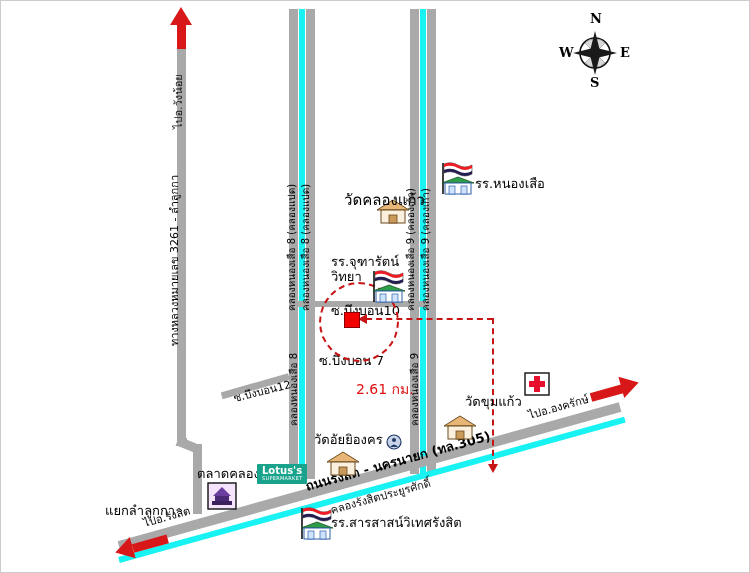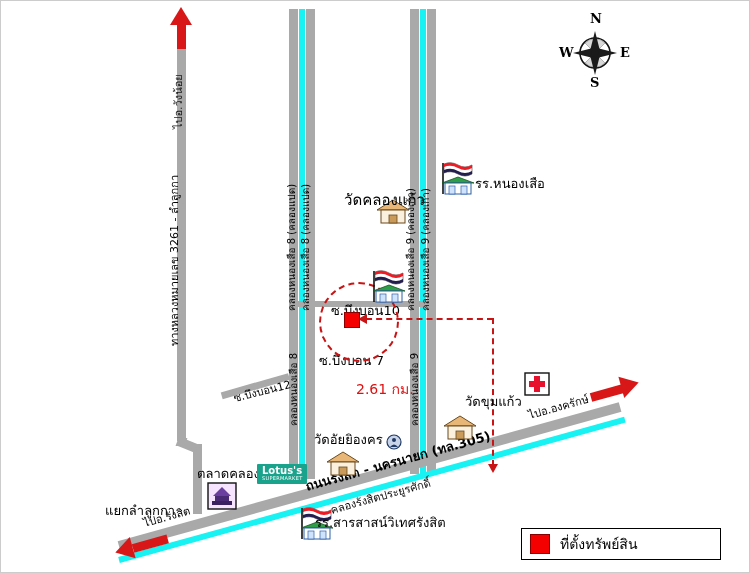--- a/index.html
+++ b/index.html
@@ -278,20 +278,21 @@
   <svg class="icon-school" style="left:369px; top:268px;" viewBox="0 0 38 34">
     <line x1="4" y1="2" x2="4" y2="33" stroke="#111" stroke-width="1.6"></line>
     <path d="M5,3 q7,-3 14,1 q7,4 14,0 l0,9 q-7,4 -14,0 q-7,-4 -14,-1 z" fill="#ffffff" stroke="#333" stroke-width="0.6"></path>
     <path d="M5,3 q7,-3 14,1 q7,4 14,0 l0,3 q-7,4 -14,0 q-7,-4 -14,-1 z" fill="#ed1c24"></path>
     <path d="M5,9 q7,-3 14,1 q7,4 14,0 l0,3 q-7,4 -14,0 q-7,-4 -14,-1 z" fill="#241d4f"></path>
     <polygon points="19,16 35,22 3,22" fill="#2e9e49" stroke="#14531f" stroke-width="0.8"></polygon>
     <rect x="6" y="22" width="26" height="11" fill="#ffffff" stroke="#2d5fa8" stroke-width="1"></rect>
     <rect x="10" y="25" width="6" height="8" fill="#cfe3ff" stroke="#2d5fa8" stroke-width="0.7"></rect>
     <rect x="22" y="25" width="6" height="8" fill="#cfe3ff" stroke="#2d5fa8" stroke-width="0.7"></rect>
   </svg>
+  <div class="lbl" style="left:330px; top:254px; font-size:13px; white-space:normal; width:70px; line-height:1.15;">รร.จุฑารัตน์วิทยา</div>
 
   <svg class="icon-hosp" style="left:523px; top:371px;" viewBox="0 0 26 24">
     <rect x="1" y="1" width="24" height="22" fill="#ffffff" stroke="#111" stroke-width="1.4"></rect>
     <polygon points="10,4 16,4 16,9 21,9 21,15 16,15 16,20 10,20 10,15 5,15 5,9 10,9" fill="#e8112d"></polygon>
   </svg>
 
   <svg class="icon-temple" style="left:442px; top:414px;" viewBox="0 0 34 26">
     <polygon points="17,1 33,11 1,11" fill="#e8b778" stroke="#6b4a1e" stroke-width="1"></polygon>
     <rect x="5" y="11" width="24" height="13" fill="#fbf0dd" stroke="#6b4a1e" stroke-width="1"></rect>
     <rect x="13" y="16" width="8" height="8" fill="#c99a5a" stroke="#6b4a1e" stroke-width="0.8"></rect>
@@ -326,21 +327,21 @@
   <svg class="icon-school" style="left:297px; top:505px;" viewBox="0 0 38 34">
     <line x1="4" y1="2" x2="4" y2="33" stroke="#111" stroke-width="1.6"></line>
     <path d="M5,3 q7,-3 14,1 q7,4 14,0 l0,9 q-7,4 -14,0 q-7,-4 -14,-1 z" fill="#ffffff" stroke="#333" stroke-width="0.6"></path>
     <path d="M5,3 q7,-3 14,1 q7,4 14,0 l0,3 q-7,4 -14,0 q-7,-4 -14,-1 z" fill="#ed1c24"></path>
     <path d="M5,9 q7,-3 14,1 q7,4 14,0 l0,3 q-7,4 -14,0 q-7,-4 -14,-1 z" fill="#241d4f"></path>
     <polygon points="19,16 35,22 3,22" fill="#2e9e49" stroke="#14531f" stroke-width="0.8"></polygon>
     <rect x="6" y="22" width="26" height="11" fill="#ffffff" stroke="#2d5fa8" stroke-width="1"></rect>
     <rect x="10" y="25" width="6" height="8" fill="#cfe3ff" stroke="#2d5fa8" stroke-width="0.7"></rect>
     <rect x="22" y="25" width="6" height="8" fill="#cfe3ff" stroke="#2d5fa8" stroke-width="0.7"></rect>
   </svg>
-  <div class="lbl" style="left:314px; top:515px; font-size:13px;">รร.สารสาสน์วิเทศรังสิต</div>
+  <div class="lbl" style="left:330px; top:515px; font-size:13px;">รร.สารสาสน์วิเทศรังสิต</div>
 
   <div id="compass">
     <svg width="92" height="82" viewBox="0 0 92 82">
 
       <circle cx="46" cy="44" r="15" fill="none" stroke="#111" stroke-width="1.6"></circle>
 
       <path d="M46,44 L36,34 A14,14 0 0,1 56,34 Z" fill="#d9d9d9" stroke="#777" stroke-width="0.5"></path>
       <path d="M46,44 L56,54 A14,14 0 0,1 36,54 Z" fill="#d9d9d9" stroke="#777" stroke-width="0.5"></path>
 
       <polygon points="46,22 51,42 41,42" fill="#1a1a1a"></polygon>
@@ -351,18 +352,14 @@
 
       <polygon points="68,44 48,39 48,49" fill="#1a1a1a"></polygon>
       <circle cx="46" cy="44" r="3.5" fill="#1a1a1a"></circle>
     </svg>
     <span class="compass-letter" style="left:41px; top:2px;">N</span>
     <span class="compass-letter" style="left:71px; top:36px;">E</span>
     <span class="compass-letter" style="left:41px; top:66px;">S</span>
     <span class="compass-letter" style="left:10px; top:36px;">W</span>
   </div>
 
-  <div id="legend-box">
-    <div id="legend-swatch"></div>
-    <div id="legend-text">ที่ตั้งทรัพย์สิน</div>
-  </div>
 
 </div>
 
 </body></html>

